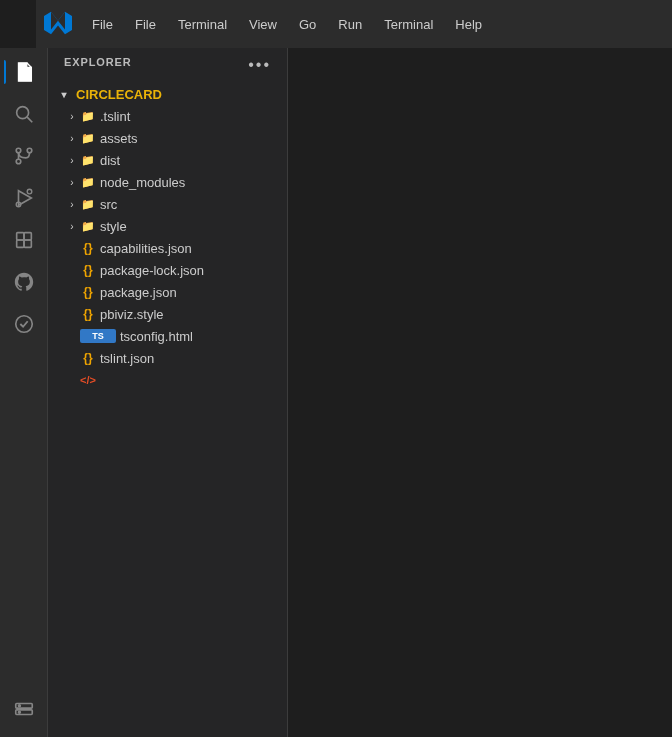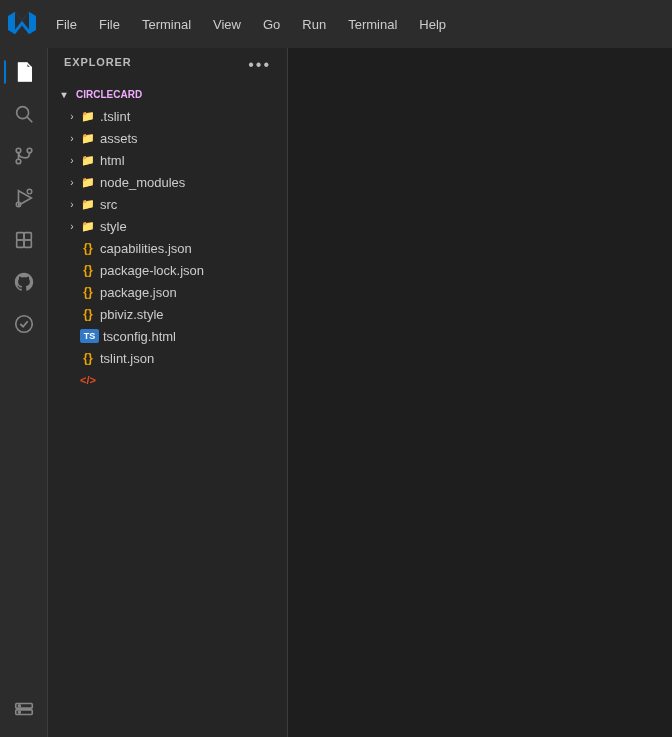--- a/index.html
+++ b/index.html
@@ -15,20 +15,21 @@
     }
 
     
     .titlebar {
       height: 48px;
       background: #2c2c2c;
       display: flex;
       align-items: center;
       padding: 0 8px;
       flex-shrink: 0;
+      margin-left: 36px;
     }
     .titlebar-logo {
       width: 30px;
       height: 30px;
       margin-right: 8px;
       flex-shrink: 0;
     }
     .menu-items {
       display: flex;
       align-items: center;
@@ -294,42 +295,42 @@
   <div class="sidebar">
     <div class="explorer-header">
       <span class="explorer-title">EXPLORER</span>
       <span class="explorer-more">•••</span>
     </div>
 
     <div class="file-tree">
 
       <div class="root-item">
         <span class="arrow">▾</span>
-        <span style="font-size:10px; font-weight:700; color:#f0abfc;">CIRCLECARD</span>
+        <span style="font-size:13px; font-weight:700; color:#eab308;">CIRCLECARD</span>
       </div>
 
       <div class="tree-item">
         <span class="indent" style="width:16px"></span>
         <span class="arrow">›</span>
         <span class="file-icon color-folder">📁</span>
         <span class="file-name">.tslint</span>
       </div>
 
       <div class="tree-item">
         <span class="indent" style="width:16px"></span>
         <span class="arrow">›</span>
         <span class="file-icon color-folder">📁</span>
         <span class="file-name">assets</span>
       </div>
 
       <div class="tree-item">
         <span class="indent" style="width:16px"></span>
         <span class="arrow">›</span>
         <span class="file-icon color-folder">📁</span>
-        <span class="file-name">html</span>
+        <span class="file-name">dist</span>
       </div>
 
       <div class="tree-item">
         <span class="indent" style="width:16px"></span>
         <span class="arrow">›</span>
         <span class="file-icon color-folder">📁</span>
         <span class="file-name">node_modules</span>
       </div>
 
       <div class="tree-item">
@@ -370,21 +371,21 @@
       <div class="tree-item">
         <span class="indent" style="width:16px"></span>
         <span class="arrow" style="width:16px;display:inline-block;"></span>
         <span class="file-icon color-json" style="font-size:12px; font-weight:bold;">{}</span>
         <span class="file-name">pbiviz.style</span>
       </div>
 
       <div class="tree-item">
         <span class="indent" style="width:16px"></span>
         <span class="arrow" style="width:16px;display:inline-block;"></span>
-        <span class="file-icon" style="font-size:9px; font-weight:bold; background:#3178c6; color:white; width:19px; height:14px; display:flex; align-items:center; justify-content:center; border-radius:2px; margin-right:4px;">TS</span>
+        <span class="file-icon" style="font-size:9px; font-weight:bold; background:#3178c6; color:white; width:36px; height:14px; display:flex; align-items:center; justify-content:center; border-radius:2px; margin-right:4px;">TS</span>
         <span class="file-name">tsconfig.html</span>
       </div>
 
       <div class="tree-item">
         <span class="indent" style="width:16px"></span>
         <span class="arrow" style="width:16px;display:inline-block;"></span>
         <span class="file-icon color-json" style="font-size:12px; font-weight:bold;">{}</span>
         <span class="file-name">tslint.json</span>
       </div>
 

